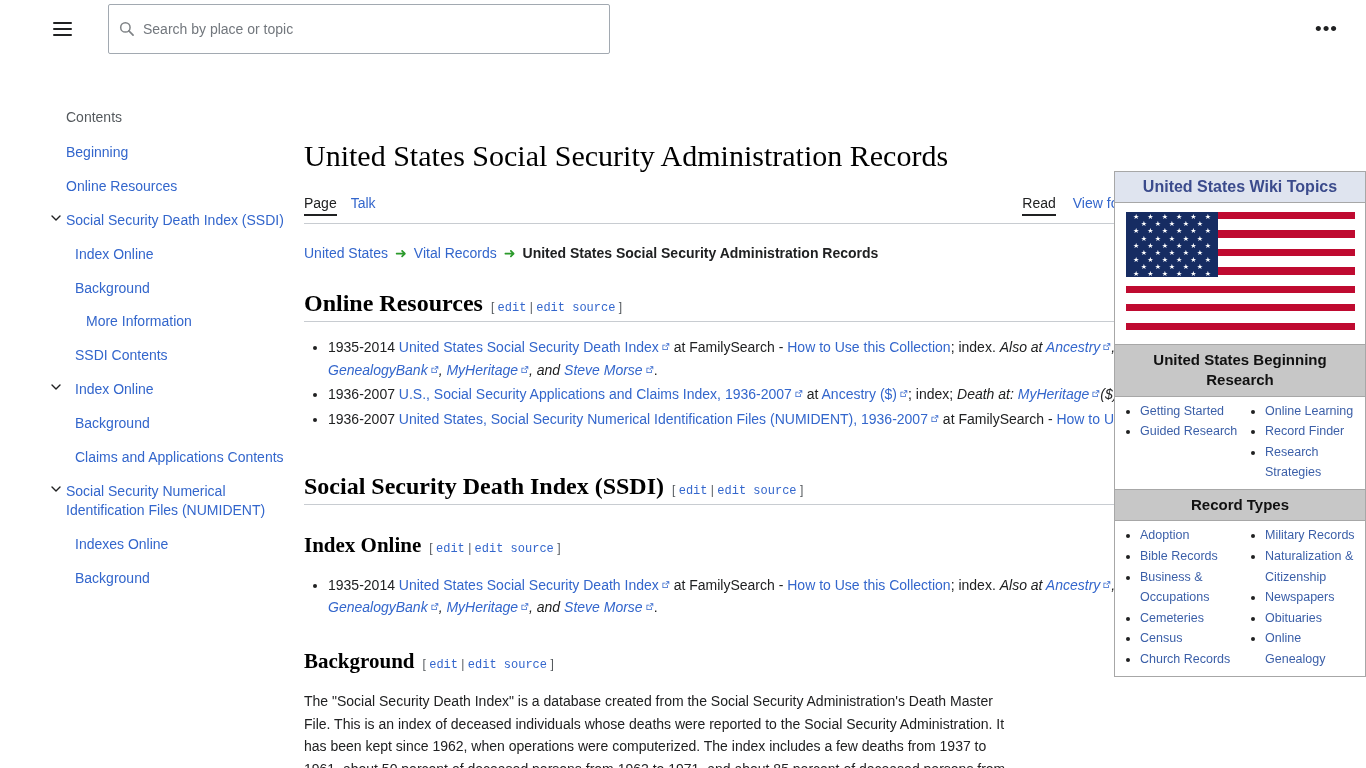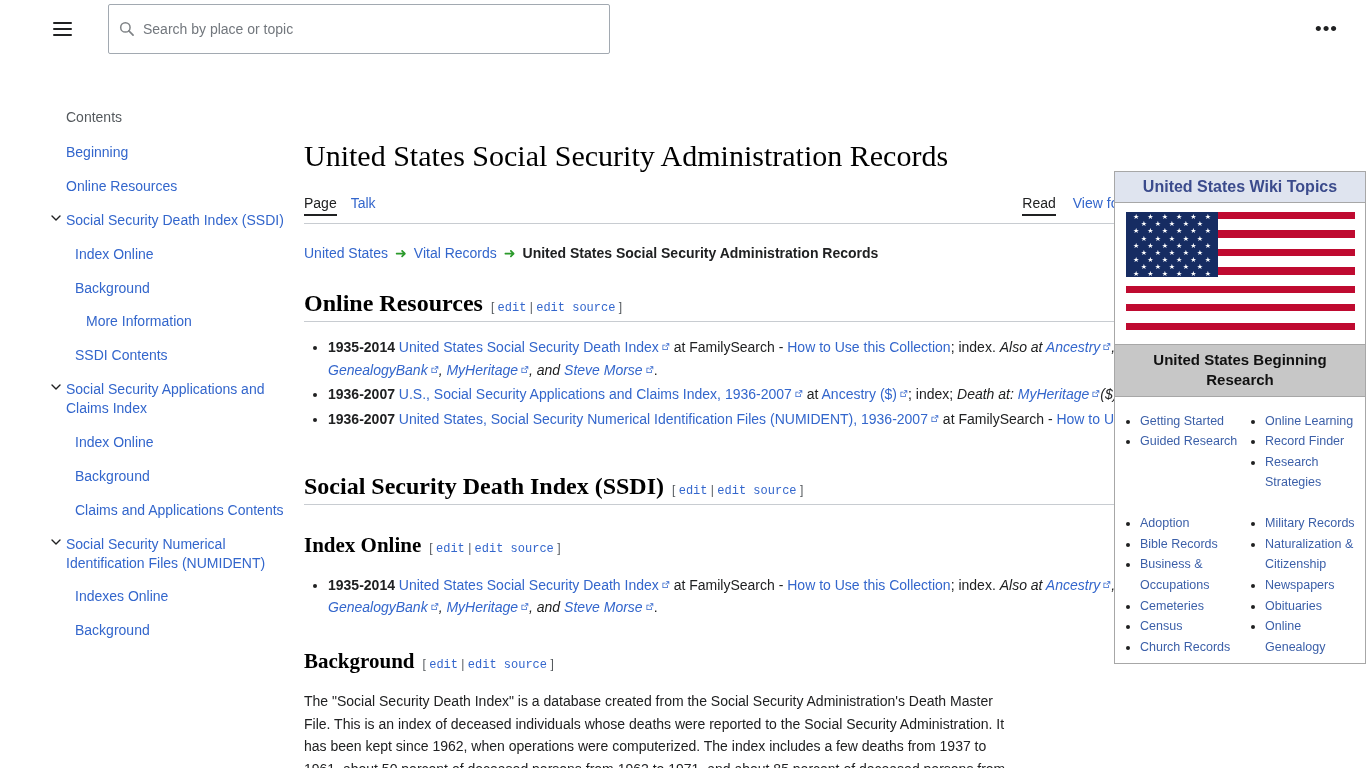--- a/index.html
+++ b/index.html
@@ -201,21 +201,21 @@
     padding-left: 24px;
     font-size: 14px;
     line-height: 1.62;
   }
   ul.res li { margin-bottom: 2px; }
   .res a, .inline-link {
     color: #3366cc;
     text-decoration: none;
     cursor: pointer;
   }
-  .yr { font-weight: bold; color: #202122; }
+  .yr { font-weight: normal; color: #202122; }
   .ital { font-style: italic; }
   .ext {
     display: inline-block;
     width: 9px; height: 9px;
     margin-left: 2px;
     vertical-align: baseline;
     position: relative;
     top: -1px;
   }
   p.body-text {
@@ -281,21 +281,20 @@
     font-size: 15px;
     text-align: center;
     padding: 5px 8px;
     border-top: 1px solid #a7a7a7;
     border-bottom: 1px solid #a7a7a7;
     line-height: 1.35;
   }
   .ib-cols {
     display: flex;
     padding: 4px 0 6px 0;
-    margin-top: 10px;
   }
   .ib-col {
     flex: 1 1 50%;
     min-width: 0;
   }
   .ib-col ul {
     list-style: disc;
     margin: 0;
     padding-left: 25px;
     font-size: 12.5px;
@@ -337,21 +336,21 @@
         <li class="toc-item toc-lvl1"><a>Online Resources</a></li>
         <li class="toc-item toc-lvl1"><svg class="toc-caret" viewBox="0 0 12 12">
             <path d="M2 4l4 4 4-4" fill="none" stroke="#202122" stroke-width="1.4" stroke-linecap="round" stroke-linejoin="round"></path>
           </svg><a>Social Security Death Index (SSDI)</a></li>
         <li class="toc-item toc-lvl2"><a>Index Online</a></li>
         <li class="toc-item toc-lvl2"><a>Background</a></li>
         <li class="toc-item toc-lvl3"><a>More Information</a></li>
         <li class="toc-item toc-lvl2"><a>SSDI Contents</a></li>
         <li class="toc-item toc-lvl1"><svg class="toc-caret" viewBox="0 0 12 12">
             <path d="M2 4l4 4 4-4" fill="none" stroke="#202122" stroke-width="1.4" stroke-linecap="round" stroke-linejoin="round"></path>
-          </svg><a>Social Security Applications and Claims Index</a></li>
+          </svg></li>
         <li class="toc-item toc-lvl2"><a>Index Online</a></li>
         <li class="toc-item toc-lvl2"><a>Background</a></li>
         <li class="toc-item toc-lvl2"><a>Claims and Applications Contents</a></li>
         <li class="toc-item toc-lvl1"><svg class="toc-caret" viewBox="0 0 12 12">
             <path d="M2 4l4 4 4-4" fill="none" stroke="#202122" stroke-width="1.4" stroke-linecap="round" stroke-linejoin="round"></path>
           </svg><a>Social Security Numerical Identification Files (NUMIDENT)</a></li>
         <li class="toc-item toc-lvl2"><a>Indexes Online</a></li>
         <li class="toc-item toc-lvl2"><a>Background</a></li>
       </ul>
   </nav>
@@ -546,20 +545,21 @@
               </ul>
             </div>
             <div class="ib-col">
               <ul>
                 <li><a>Online Learning</a></li>
                 <li><a>Record Finder</a></li>
                 <li><a>Research Strategies</a></li>
               </ul>
             </div>
           </div>
+          <div class="ib-secheader">Record Types</div>
           <div class="ib-cols">
             <div class="ib-col">
               <ul>
                 <li><a>Adoption</a></li>
                 <li><a>Bible Records</a></li>
                 <li><a>Business &amp; Occupations</a></li>
                 <li><a>Cemeteries</a></li>
                 <li><a>Census</a></li>
                 <li><a>Church Records</a></li>
               </ul>

